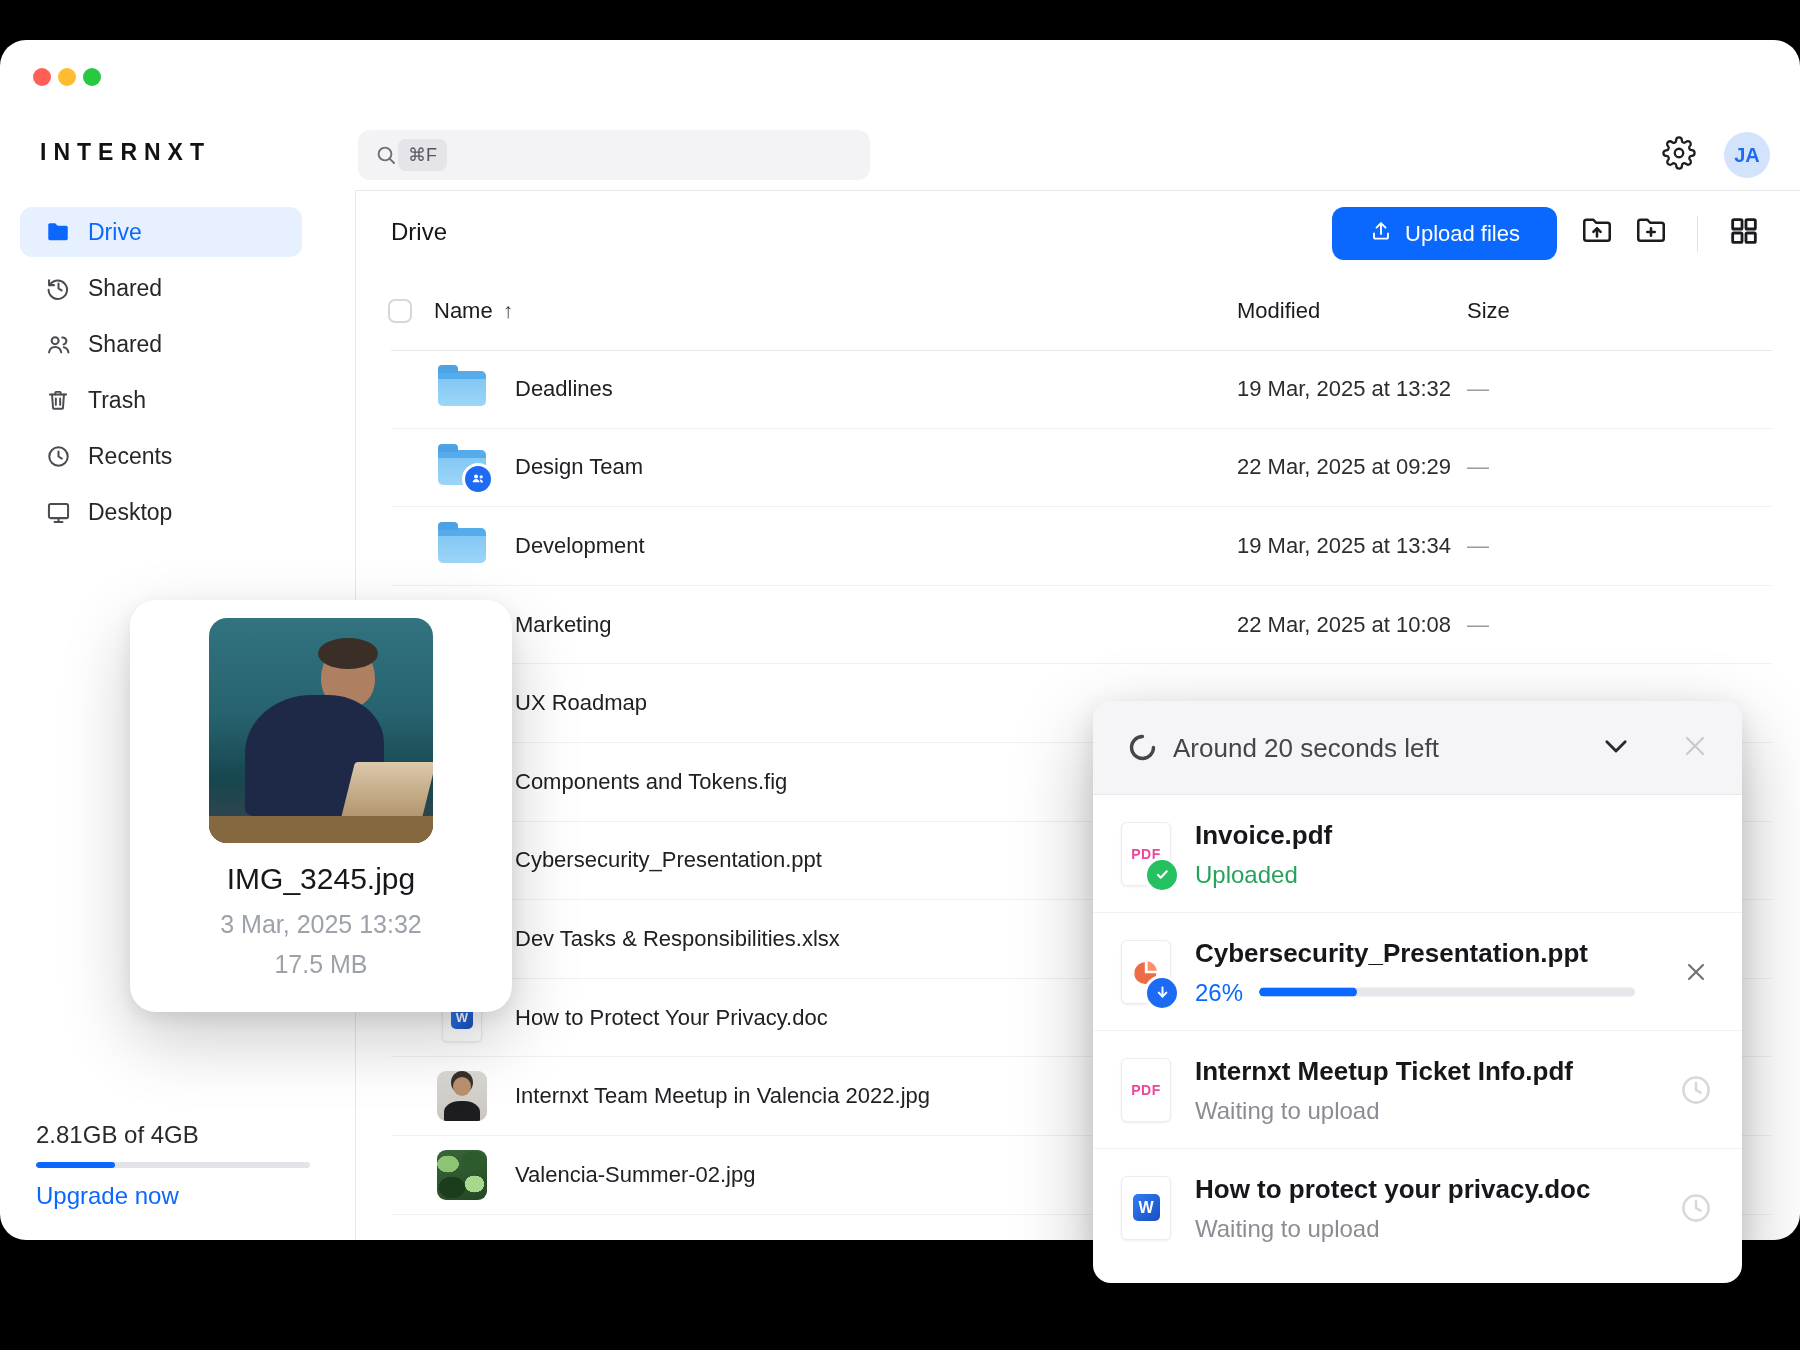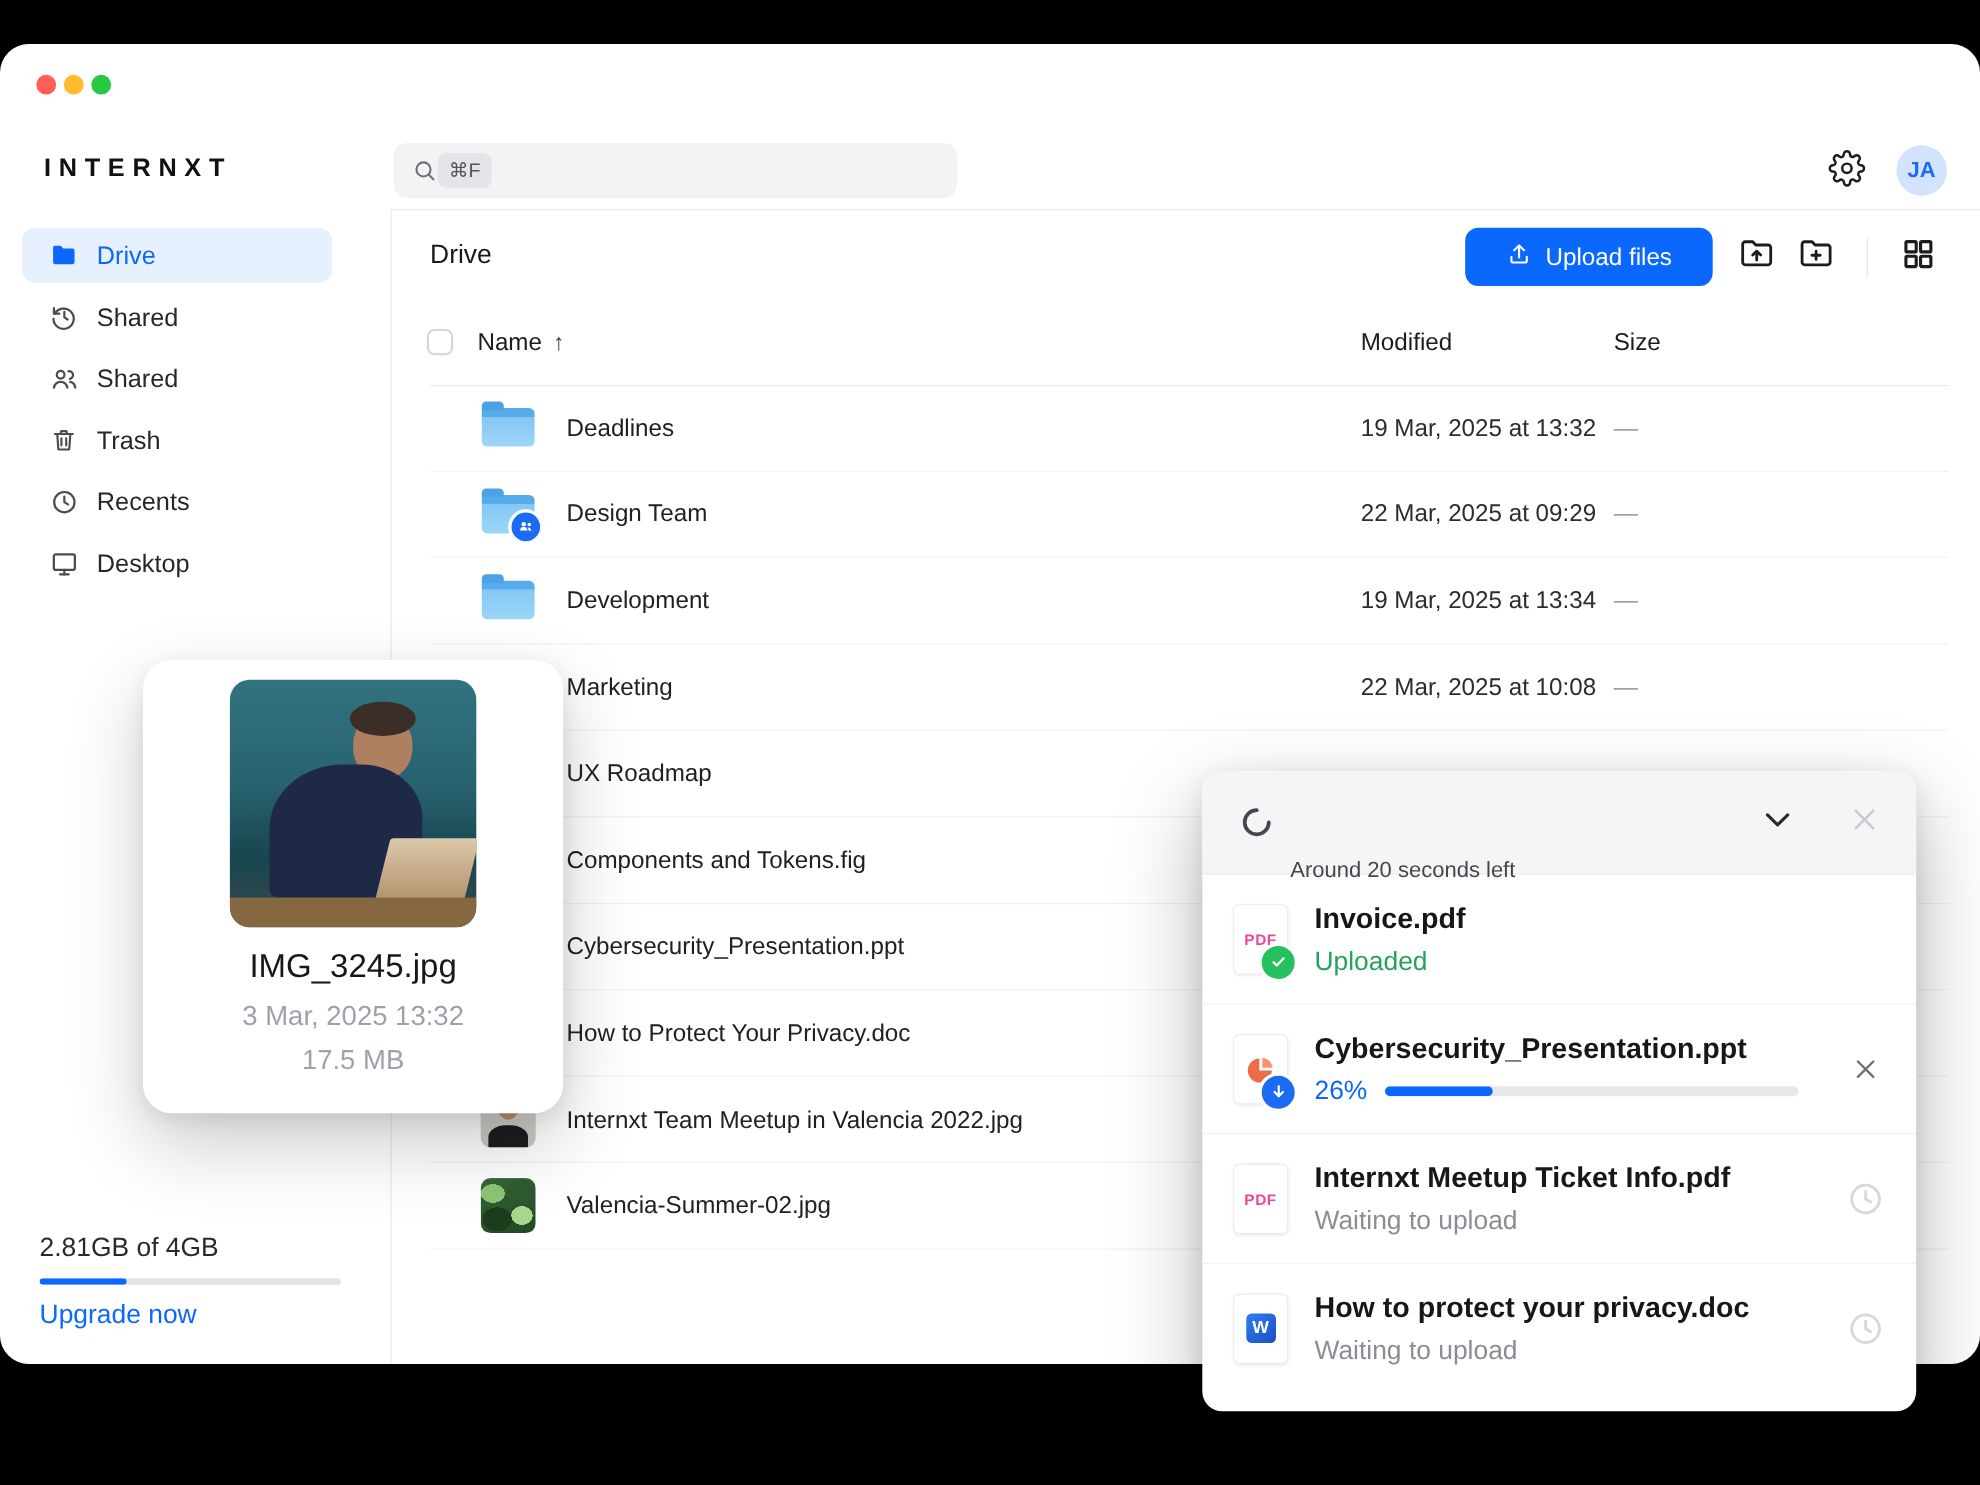--- a/index.html
+++ b/index.html
@@ -100,21 +100,21 @@
     background:linear-gradient(180deg,#DCC9AA,#B2946E);}
   .p-name{position:absolute;left:0;top:262px;width:100%;text-align:center;font-size:30px;color:#17171B;}
   .p-date{position:absolute;left:0;top:310px;width:100%;text-align:center;font-size:25px;color:#9DA1A9;}
   .p-size{position:absolute;left:0;top:350px;width:100%;text-align:center;font-size:25px;color:#9DA1A9;}
 
   
   .toast{position:absolute;left:1093px;top:701px;width:649px;height:582px;background:#fff;border-radius:18px;z-index:60;
     box-shadow:0 30px 80px rgba(0,0,0,.28),0 8px 24px rgba(0,0,0,.10);overflow:hidden;display:flex;flex-direction:column;}
   .t-head{height:93px;flex:0 0 auto;background:#F5F5F7;border-bottom:1px solid #E9E9EC;position:relative;display:flex;align-items:center;}
   .t-spinner{position:absolute;left:34px;top:31px;width:31px;height:31px;}
-  .t-title{position:absolute;left:80px;top:50%;transform:translateY(-50%);font-size:20px;color:#45454C;font-weight:500;margin-top:44px;}
+  .t-title{position:absolute;left:80px;top:50%;transform:translateY(-50%);font-size:26px;color:#45454C;font-weight:500;}
   .t-chevron{position:absolute;left:505px;top:50%;transform:translateY(-50%);width:36px;height:36px;color:#2A2A2E;cursor:pointer;display:flex;align-items:center;justify-content:center;}
   .t-close{position:absolute;left:584px;top:50%;transform:translateY(-50%);width:36px;height:36px;color:#C8C8CF;cursor:pointer;display:flex;align-items:center;justify-content:center;}
   .t-body{flex:1;}
   .t-row{position:relative;height:117px;border-bottom:1px solid #F1F1F4;}
   .t-row:last-child{border-bottom:none;}
   .t-icon{position:absolute;left:28px;top:50%;transform:translateY(-50%);width:50px;height:64px;}
   .t-text{position:absolute;left:102px;top:50%;transform:translateY(-50%);width:440px;}
   .t-name{font-size:26px;color:#17171B;font-weight:700;white-space:nowrap;}
   .t-status{margin-top:10px;font-size:24px;display:flex;align-items:center;}
   .t-status.done .st-label{color:#26A35B;}
@@ -358,20 +358,30 @@
               </svg>
             </div>
           </div>
           <div class="rname">Cybersecurity_Presentation.ppt</div>
           <div class="rmod"></div>
           <div class="rsize"></div>
         </div>
         <div class="frow">
           <div class="ficon">
             <div class="page sm">
+              <span class="sq xls">X</span>
+            </div>
+          </div>
+          <div class="rname">Dev Tasks &amp; Responsibilities.xlsx</div>
+          <div class="rmod"></div>
+          <div class="rsize"></div>
+        </div>
+        <div class="frow">
+          <div class="ficon">
+            <div class="page sm">
               <span class="sq doc">W</span>
             </div>
           </div>
           <div class="rname">How to Protect Your Privacy.doc</div>
           <div class="rmod"></div>
           <div class="rsize"></div>
         </div>
         <div class="frow">
           <div class="ficon">
             <div class="thumb portrait"></div>

